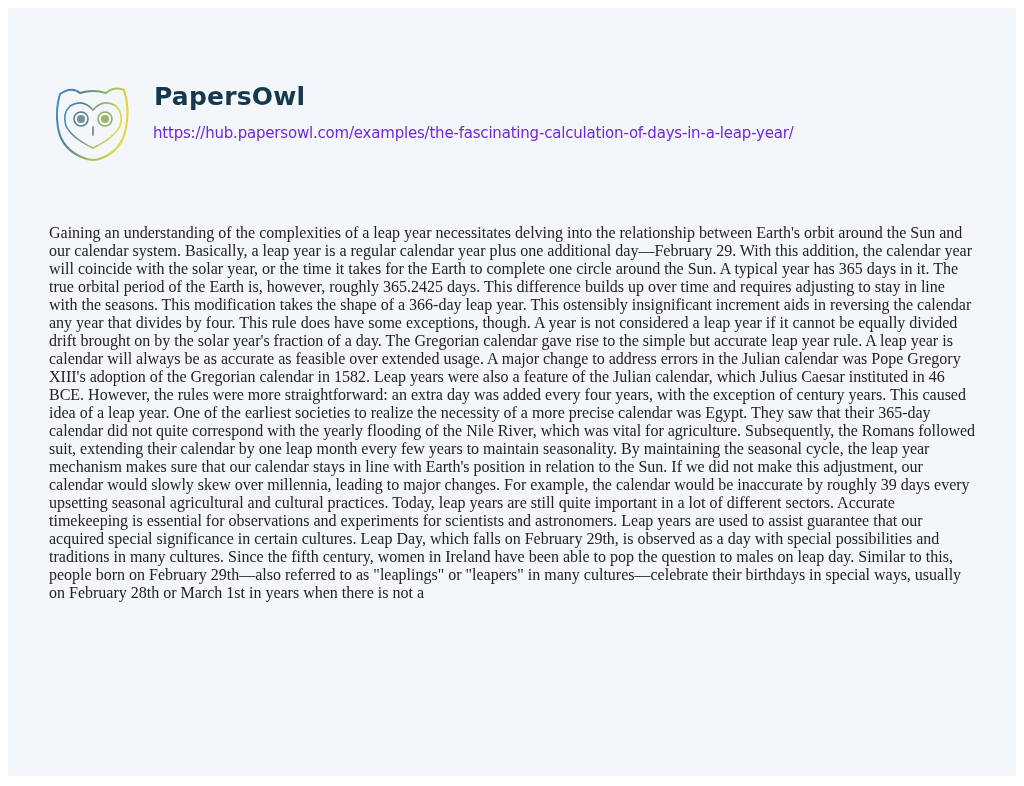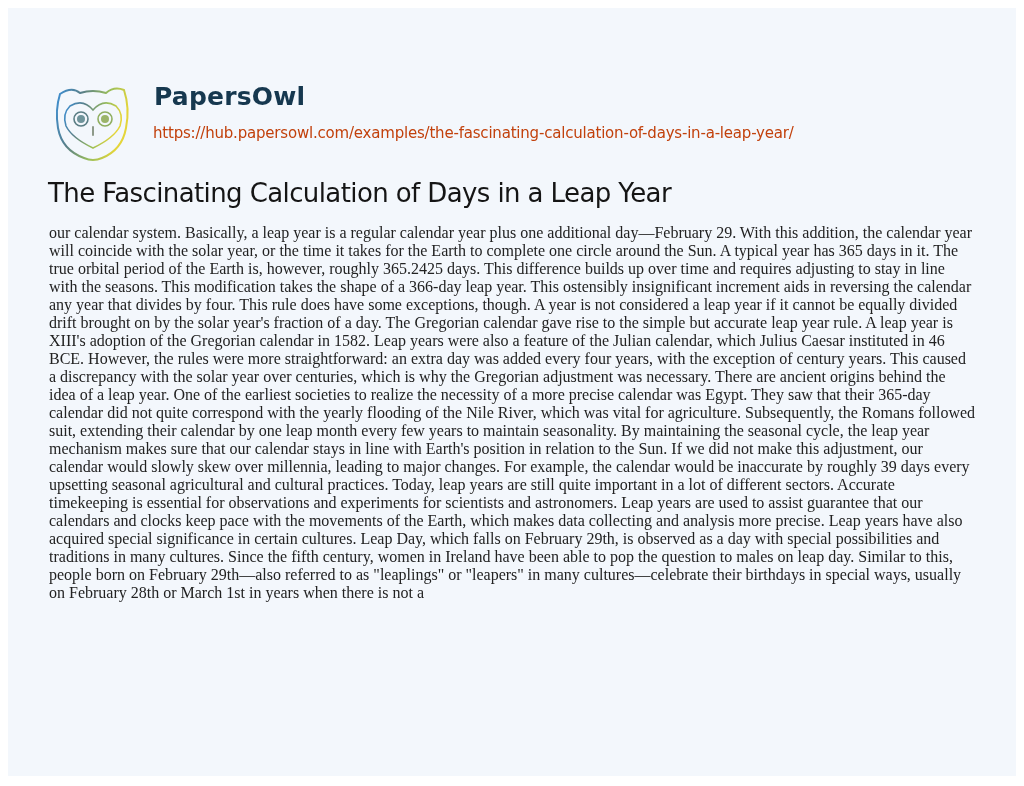--- a/index.html
+++ b/index.html
@@ -41,21 +41,21 @@
       font-size: 25px;
       color: #16384f;
       letter-spacing: 0.2px;
     }
     .url {
       position: absolute;
       left: 145px;
       top: 104px;
       font-family: "DejaVu Sans", sans-serif;
       font-size: 15px;
-      color: #c2410c;
+      color: #6d28d9;
       letter-spacing: -0.2px;
       text-decoration: none;
     }
     .title {
       position: absolute;
       left: 40px;
       top: 170px;
       margin: 0;
       font-family: "DejaVu Sans", sans-serif;
       font-weight: normal;
@@ -103,38 +103,37 @@
       <circle cx="31" cy="39" r="4" fill="#6f949b"></circle>
       <circle cx="55" cy="39" r="7" fill="none" stroke="#8fae60" stroke-width="1.6"></circle>
       <circle cx="55" cy="39" r="4" fill="#9bb46a"></circle>
 
       <path d="M43 47 L43 55" stroke="#8e9a8a" stroke-width="2" stroke-linecap="round"></path>
     </svg>
     <div class="brand">PapersOwl</div>
     <a class="url">https://hub.papersowl.com/examples/the-fascinating-calculation-of-days-in-a-leap-year/</a>
   </div>
 
-  <h1 class="title">The Fascinating Calculation of Days in a Leap Year</h1>
 
   <p class="body-text">
+    <span class="line">Gaining an understanding of the complexities of a leap year necessitates delving into the relationship between Earth's orbit around the Sun and</span>
     <span class="line">our calendar system. Basically, a leap year is a regular calendar year plus one additional day—February 29. With this addition, the calendar year</span>
     <span class="line">will coincide with the solar year, or the time it takes for the Earth to complete one circle around the Sun. A typical year has 365 days in it. The</span>
     <span class="line">true orbital period of the Earth is, however, roughly 365.2425 days. This difference builds up over time and requires adjusting to stay in line</span>
     <span class="line">with the seasons. This modification takes the shape of a 366-day leap year. This ostensibly insignificant increment aids in reversing the calendar</span>
     <span class="line">any year that divides by four. This rule does have some exceptions, though. A year is not considered a leap year if it cannot be equally divided</span>
     <span class="line">drift brought on by the solar year's fraction of a day. The Gregorian calendar gave rise to the simple but accurate leap year rule. A leap year is</span>
+    <span class="line">calendar will always be as accurate as feasible over extended usage. A major change to address errors in the Julian calendar was Pope Gregory</span>
     <span class="line">XIII's adoption of the Gregorian calendar in 1582. Leap years were also a feature of the Julian calendar, which Julius Caesar instituted in 46</span>
     <span class="line">BCE. However, the rules were more straightforward: an extra day was added every four years, with the exception of century years. This caused</span>
-    <span class="line">a discrepancy with the solar year over centuries, which is why the Gregorian adjustment was necessary. There are ancient origins behind the</span>
     <span class="line">idea of a leap year. One of the earliest societies to realize the necessity of a more precise calendar was Egypt. They saw that their 365-day</span>
     <span class="line">calendar did not quite correspond with the yearly flooding of the Nile River, which was vital for agriculture. Subsequently, the Romans followed</span>
     <span class="line">suit, extending their calendar by one leap month every few years to maintain seasonality. By maintaining the seasonal cycle, the leap year</span>
     <span class="line">mechanism makes sure that our calendar stays in line with Earth's position in relation to the Sun. If we did not make this adjustment, our</span>
     <span class="line">calendar would slowly skew over millennia, leading to major changes. For example, the calendar would be inaccurate by roughly 39 days every</span>
     <span class="line">upsetting seasonal agricultural and cultural practices. Today, leap years are still quite important in a lot of different sectors. Accurate</span>
     <span class="line">timekeeping is essential for observations and experiments for scientists and astronomers. Leap years are used to assist guarantee that our</span>
-    <span class="line">calendars and clocks keep pace with the movements of the Earth, which makes data collecting and analysis more precise. Leap years have also</span>
     <span class="line">acquired special significance in certain cultures. Leap Day, which falls on February 29th, is observed as a day with special possibilities and</span>
     <span class="line">traditions in many cultures. Since the fifth century, women in Ireland have been able to pop the question to males on leap day. Similar to this,</span>
     <span class="line">people born on February 29th—also referred to as "leaplings" or "leapers" in many cultures—celebrate their birthdays in special ways, usually</span>
     <span class="line">on February 28th or March 1st in years when there is not a</span>
   </p>
 </div>
 
 </body></html>

